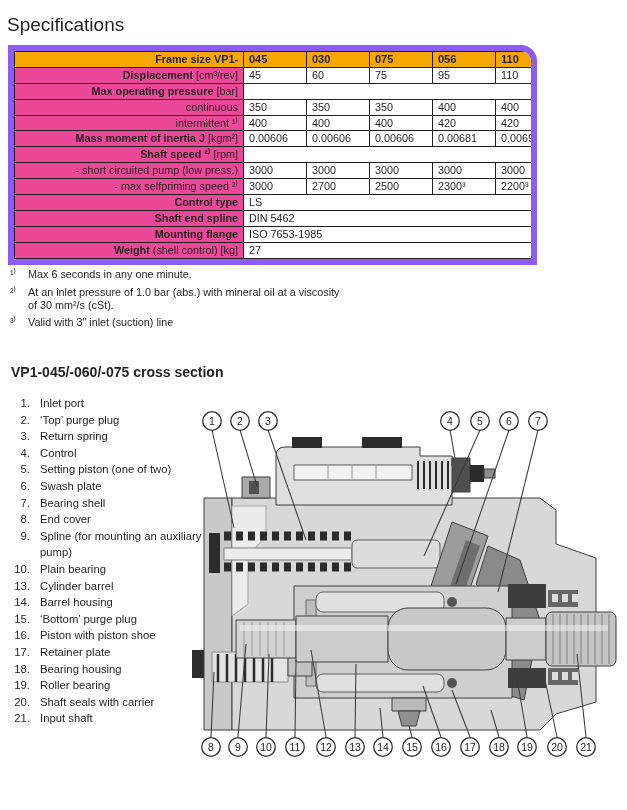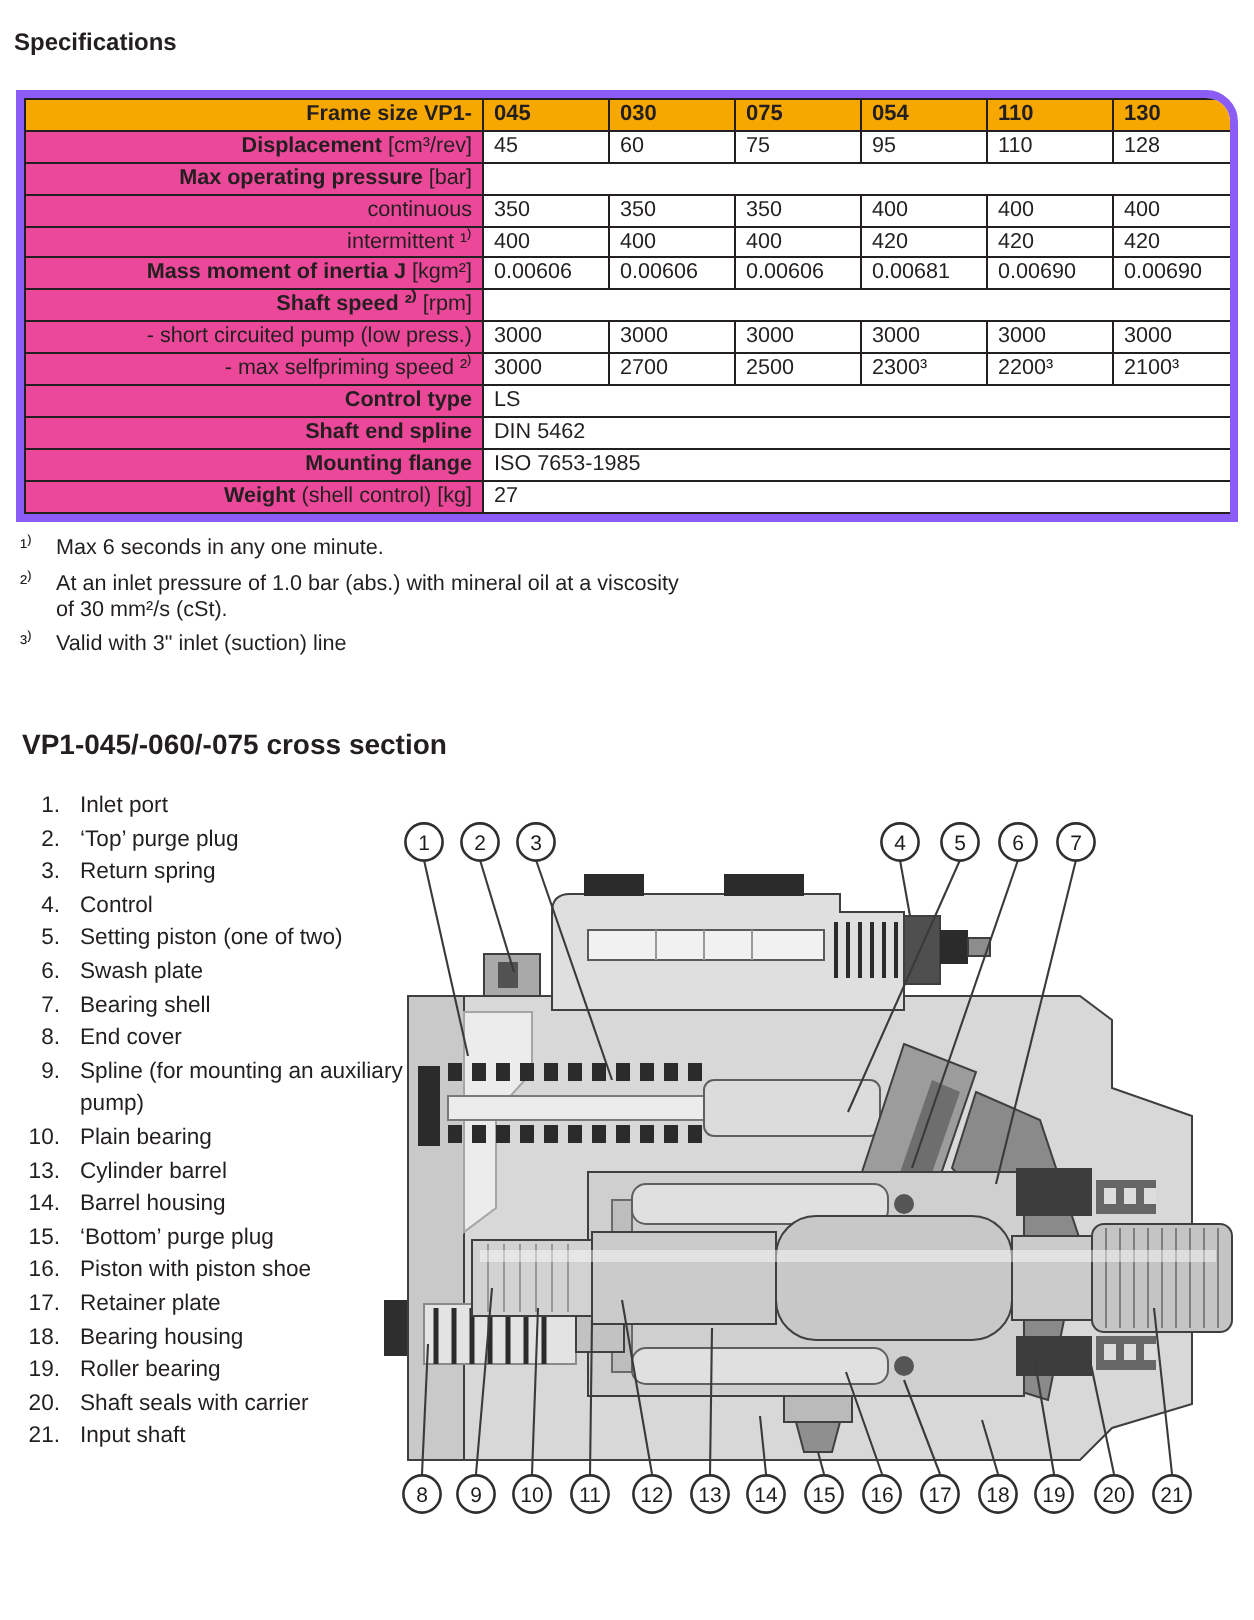--- a/index.html
+++ b/index.html
@@ -2,27 +2,27 @@
 <html><head>
 <meta charset="utf-8">
 <style>
   html,body{margin:0;padding:0}
   body{
     width:627px;height:810px;position:relative;overflow:hidden;
     background:#ffffff;color:#231f20;
     font-family:"Liberation Sans", sans-serif;
     -webkit-font-smoothing:antialiased;
   }
-  .h1{position:absolute;left:7px;top:14px;font-size:12px;font-weight:bold}
+  .h1{position:absolute;left:7px;top:14px;font-size:19px;font-weight:normal}
   .h2{position:absolute;left:11px;top:364px;font-size:14px;font-weight:bold}
 
   
   .table-wrap{
-    position:absolute;left:8px;top:45px;width:611px;box-sizing:border-box;
-    border:4px solid #8b5cf6;border-top-right-radius:16px;overflow:hidden;
+    position:absolute;left:8px;top:45px;width:529px;box-sizing:border-box;
+    border:6px solid #8b5cf6;border-top-right-radius:16px;overflow:hidden;
     background:#fff;
   }
   table{border-collapse:collapse;width:100%;table-layout:fixed}
   td{
     border:1.4px solid #231f20;height:14.9px;box-sizing:content-box;
     font-size:10.8px;line-height:11px;vertical-align:middle;
     padding:0 5px;background:#fff;overflow:hidden;white-space:nowrap;
   }
   td.lbl{background:#ec4899;text-align:right}
   tr.hdr td{background:#f6a800;font-weight:bold}
@@ -64,21 +64,21 @@
         <col style="width:63px">
         <col style="width:63px">
         <col style="width:63px">
     </colgroup>
     <tbody>
         <tr class="hdr">
       <td class="lbl">Frame size VP1-</td>
       <td class="val">045</td>
       <td class="val">030</td>
       <td class="val">075</td>
-      <td class="val">054</td>
+      <td class="val">056</td>
       <td class="val">110</td>
       <td class="val">130</td>
     </tr>
     <tr>
       <td class="lbl"><b>Displacement</b><span> [cm³/rev]</span></td>
       <td class="val">45</td>
       <td class="val">60</td>
       <td class="val">75</td>
       <td class="val">95</td>
       <td class="val">110</td>

